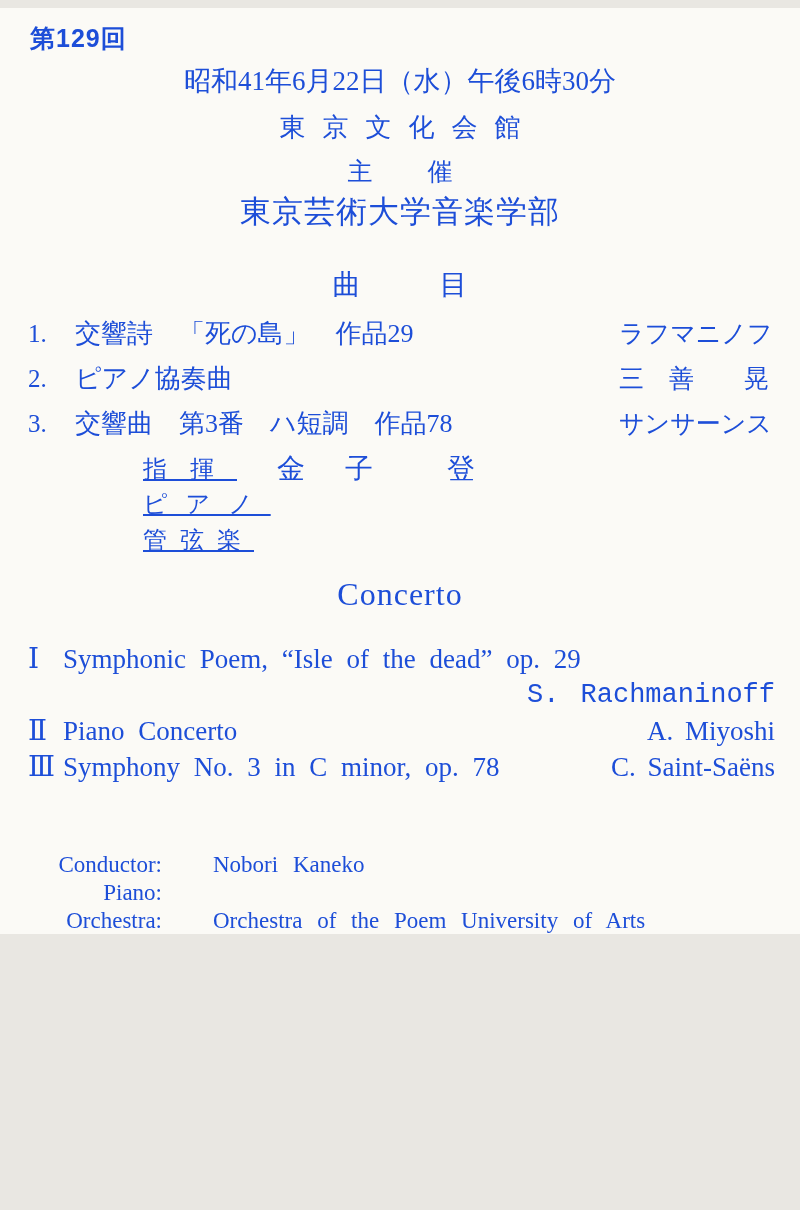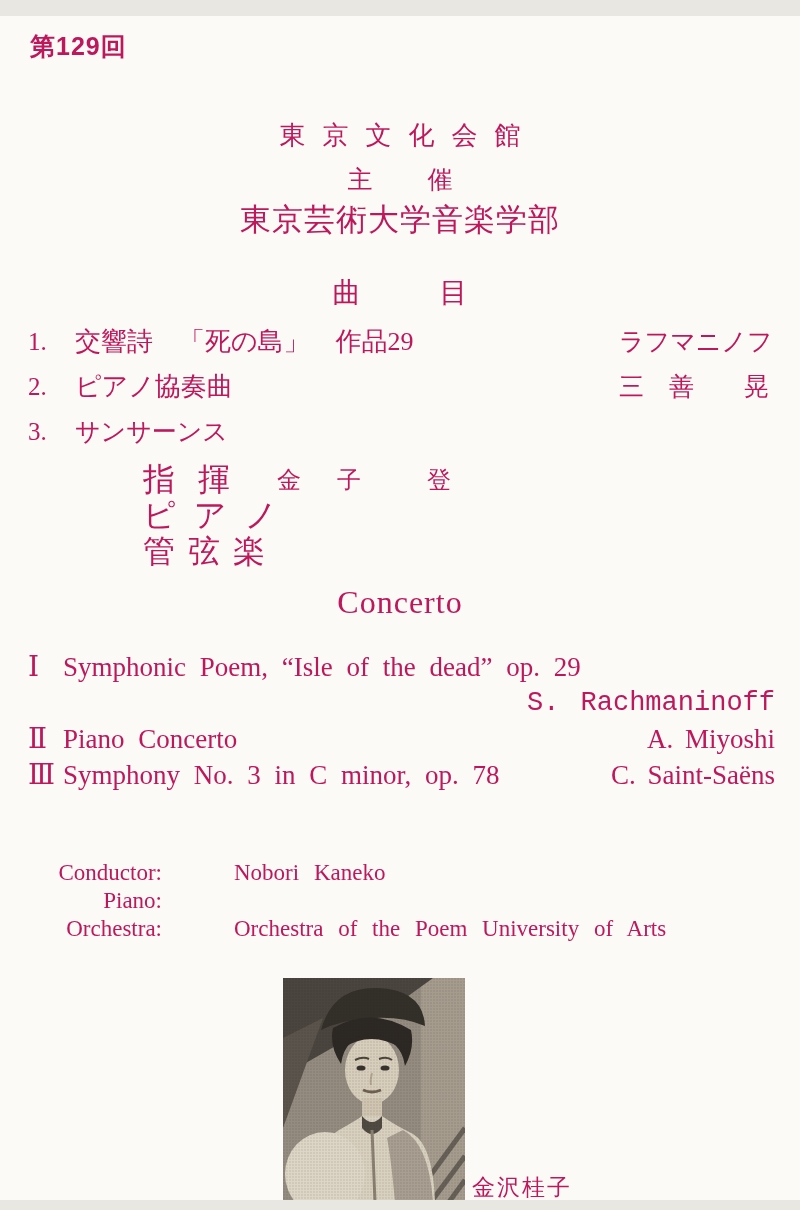--- a/index.html
+++ b/index.html
@@ -1,18 +1,18 @@
 <!DOCTYPE html>
 <html><head>
 <meta charset="utf-8">
 <style>
   html,body{margin:0;padding:0;background:#e9e7e2;}
   .page{
-    position:relative;width:800px;height:1184px;margin:16px auto;
-    background:#fbfaf6;color:#be185d;overflow:hidden;
+    position:relative;width:800px;height:926px;margin:8px auto;
+    background:#fbfaf6;color:#1d4ed8;overflow:hidden;
     font-family:"Liberation Serif","DejaVu Serif",serif;
   }
   .abs{position:absolute;}
   .center{left:0;width:100%;text-align:center;}
 
   
   .edition{left:30px;top:14px;font-family:"Liberation Sans","DejaVu Sans",sans-serif;
     font-weight:700;font-size:25px;letter-spacing:1px;}
   .dateline{top:55px;font-size:27px;}
   .venue{top:102px;font-size:26px;letter-spacing:17px;padding-left:17px;box-sizing:border-box;}
@@ -27,56 +27,57 @@
   
   .jp-items{top:303px;left:0;width:800px;}
   .jp-row{display:flex;align-items:center;height:45px;padding:0 25px 0 28px;}
   .jp-no{width:47px;font-size:25px;}
   .jp-title{flex:1;font-size:26px;}
   .jp-composer{width:156px;font-size:25px;white-space:nowrap;}
 
   
   .jp-credits{top:442px;left:143px;}
   .jp-credit{display:grid;grid-template-columns:134px auto;height:36px;align-items:center;}
-  .jp-role{font-size:32px;white-space:nowrap;}
-  .jp-name{font-size:24px;letter-spacing:6px;white-space:nowrap;}
+  .jp-role{font-size:24px;white-space:nowrap;text-decoration:underline;}
+  .jp-name{font-size:28px;letter-spacing:6px;white-space:nowrap;}
   .jp-credit.r0 .jp-role{letter-spacing:23px;}
   .jp-credit.r1 .jp-role{letter-spacing:18px;}
   .jp-credit.r2 .jp-role{letter-spacing:13px;}
   .jp-credit.r2 .jp-name{font-size:21px;letter-spacing:-1.5px;}
 
   
   .en-heading{top:568px;font-size:32px;letter-spacing:1px;}
   .en-items{top:634px;left:0;width:800px;padding:0 25px 0 28px;box-sizing:border-box;font-size:27px;}
   .en-row{display:flex;align-items:baseline;}
   .en-row.l1{height:38px;}
   .en-row.l2{height:34px;justify-content:flex-end;font-family:Liberation Mono, monospace;}
   .en-row.l3{height:36px;}
   .en-rn{width:35px;font-size:28px;flex:none;}
   .en-title{word-spacing:7px;white-space:nowrap;}
   .en-composer{margin-left:auto;white-space:nowrap;word-spacing:5px;}
 
   
   .en-credits{top:843px;left:40px;}
-  .en-credit{display:grid;grid-template-columns:122px auto;column-gap:72px;height:28px;align-items:center;font-size:23px;}
+  .en-credit{display:grid;grid-template-columns:122px auto;column-gap:51px;height:28px;align-items:center;font-size:23px;}
   .en-label{text-align:right;white-space:nowrap;}
   .en-value{word-spacing:9px;white-space:nowrap;}
 
   
   .photo{left:283px;top:962px;width:182px;height:224px;}
   .photo svg{display:block;width:182px;height:224px;}
   .photo-caption{left:472px;top:1156px;font-size:23px;letter-spacing:2px;font-family:Liberation Serif, serif;}
 </style>
 </head>
 <body>
 
 <div class="page">
 
   <div class="abs edition">第129回</div>
 
+  <div class="abs center dateline">昭和41年6月22日（水）午後6時30分</div>
 
   <div class="abs center venue">東京文化会館</div>
 
   <div class="abs center sponsor-heading">
     <span class="pair">
       <span>主</span>
       <span>催</span>
     </span>
   </div>
 
@@ -95,20 +96,21 @@
       <span class="jp-title">交響詩　「死の島」　作品29</span>
       <span class="jp-composer">ラフマニノフ</span>
     </div>
     <div class="jp-row">
       <span class="jp-no">2.</span>
       <span class="jp-title">ピアノ協奏曲</span>
       <span class="jp-composer">三　善　　晃</span>
     </div>
     <div class="jp-row">
       <span class="jp-no">3.</span>
+      <span class="jp-title">交響曲　第3番　ハ短調　作品78</span>
       <span class="jp-composer">サンサーンス</span>
     </div>
   </div>
 
   <div class="abs jp-credits">
     <div class="jp-credit r0">
       <span class="jp-role">指揮</span>
       <span class="jp-name">金　子　　登</span>
     </div>
     <div class="jp-credit r1">

